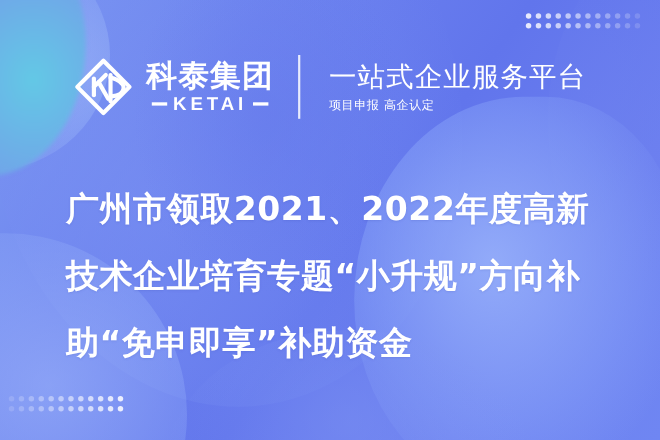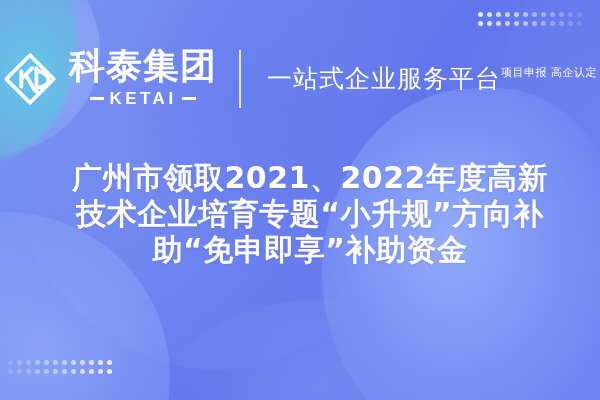--- a/index.html
+++ b/index.html
@@ -65,49 +65,49 @@
 
   
   #header{
     position:absolute;left:0;top:40px;width:600px;height:78px;
     display:flex;align-items:center;justify-content:center;
   }
   #logo-lockup{display:flex;align-items:center;gap:12px;}
   #logo-mark{width:54px;height:54px;flex:0 0 auto;display:block;}
   #logo-wordmark{display:flex;flex-direction:column;align-items:center;}
   #logo-cn{
-    color:#fff;font-weight:bold;font-size:36px;line-height:1.02;
+    color:#fff;font-weight:bold;font-size:28px;line-height:1.02;
     letter-spacing:1px;white-space:nowrap;
-    font-family:Liberation Mono, monospace;
+    font-family:Liberation Sans, sans-serif;
   }
   #logo-en-row{display:flex;align-items:center;gap:5px;margin-top:3px;}
   #logo-en-row .rule{width:14px;height:3px;background:#fff;display:block;}
   #logo-en{
     color:#fff;font-weight:bold;font-size:17px;letter-spacing:3.5px;
     white-space:nowrap;line-height:1;
   }
   #header-divider{
     width:2px;height:58px;background:rgba(255,255,255,.85);
     margin:0 26px 0 22px;flex:0 0 auto;
   }
-  #tagline-block{display:flex;justify-content:flex-end;}
+  #tagline-block{display:flex;flex-direction:column;justify-content:flex-end;}
   #tagline-main{
     color:#fff;font-size:25px;line-height:1.25;letter-spacing:1px;white-space:nowrap;
     font-family:"DejaVu Sans","Liberation Sans",sans-serif;
   }
   #tagline-sub{
     color:#fff;font-size:11px;line-height:1.45;letter-spacing:.5px;white-space:nowrap;margin-top:2px;
     font-family:"DejaVu Sans","Liberation Sans",sans-serif;
   }
 
   
   #headline{
     position:absolute;left:60px;top:160px;width:500px;
-    color:#fff;font-weight:bold;font-size:30px;line-height:36px;
-    letter-spacing:.5px;text-align:center;
+    color:#fff;font-weight:bold;font-size:30px;line-height:61px;
+    letter-spacing:.5px;text-align:left;
     font-family:"DejaVu Sans","Liberation Sans",sans-serif;
     text-shadow:0 1px 2px rgba(60,80,180,.18);
   }
 </style>
 </head>
 <body>
 
 <div id="banner">
 
   <div class="blob" id="blob-sweep"></div>

